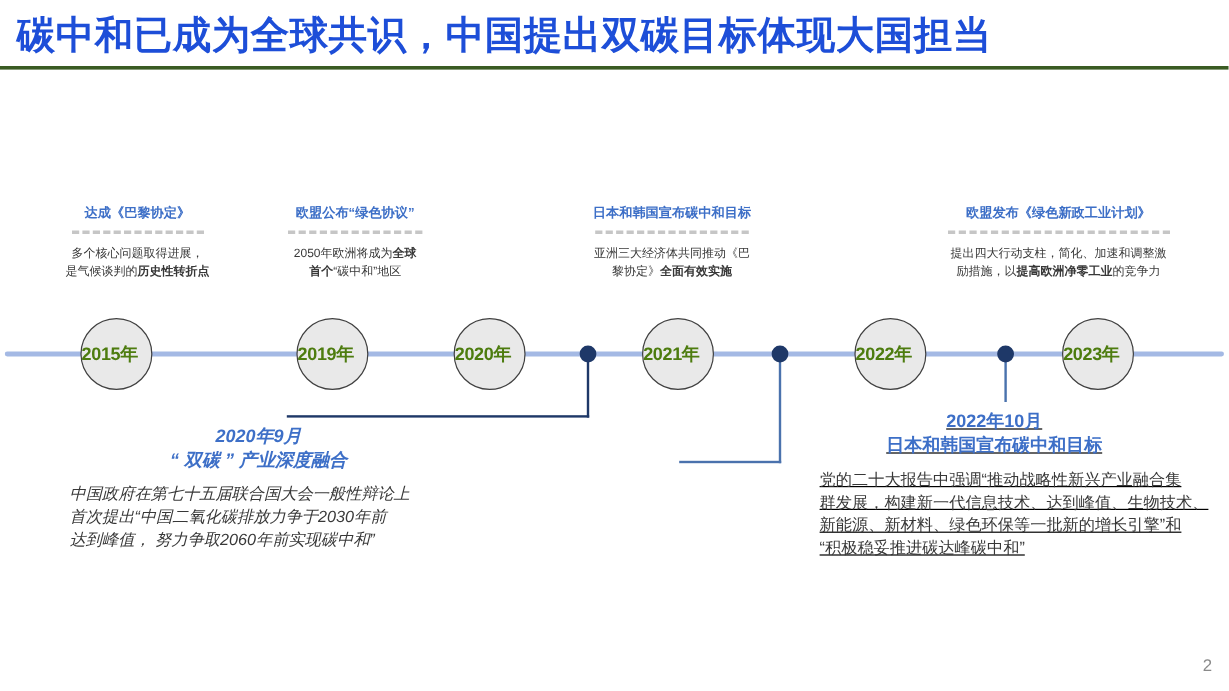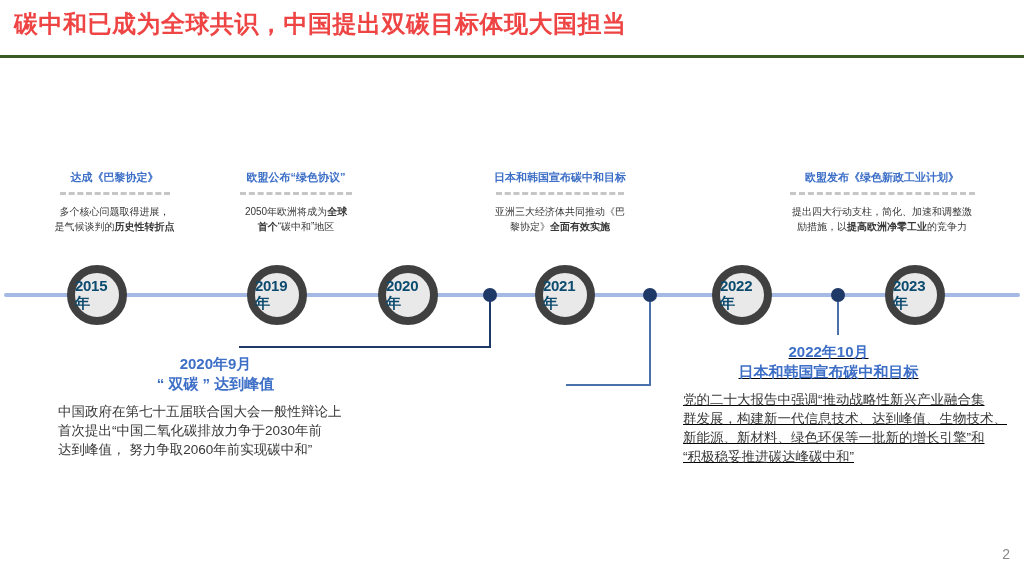--- a/index.html
+++ b/index.html
@@ -2,32 +2,32 @@
 <html><head>
 <meta charset="utf-8">
 <style>
   html,body { margin:0; padding:0; background:#fff; }
   .slide {
     position:relative; width:1024px; height:576px; background:#ffffff;
     font-family:"Liberation Sans","DejaVu Sans",sans-serif; overflow:hidden;
   }
   
   .page-title {
-    position:absolute; left:14px; top:8px; font-size:24px; font-weight:bold;
-    color:#ef4444; letter-spacing:0.5px; white-space:nowrap;
+    position:absolute; left:14px; top:8px; font-size:32px; font-weight:bold;
+    color:#1d4ed8; letter-spacing:0.5px; white-space:nowrap;
   }
   .title-rule { position:absolute; left:0; top:55px; width:1024px; height:3px; background:#3A5B23; }
 
   
   .axis { position:absolute; left:4px; top:293px; width:1016px; height:4px; background:#A4B9E4; border-radius:2px; }
   .node {
     position:absolute; top:265px; width:60px; height:60px; box-sizing:border-box;
-    border-radius:50%; background:#E9E9E9; border:8px solid #404040;
+    border-radius:50%; background:#E9E9E9; border:1px solid #404040;
     display:flex; align-items:center; justify-content:flex-start;
-    font-size:15px; font-weight:bold; color:#0c4a6e; letter-spacing:-0.3px;
+    font-size:15px; font-weight:bold; color:#4d7c0f; letter-spacing:-0.3px;
   }
   .n1{left:67px}.n2{left:247px}.n3{left:378px}.n4{left:535px}.n5{left:712px}.n6{left:885px}
   .dot { position:absolute; top:288px; width:14px; height:14px; border-radius:50%; background:#1E3868; }
   .d1{left:483px}.d2{left:643px}.d3{left:831px}
   .conn { position:absolute; background:#1E3868; }
   .c1v{left:489px; top:295px; width:2px; height:53px;}
   .c1h{left:239px; top:346px; width:252px; height:2px;}
   .c2v{left:649px; top:295px; width:2px; height:91px; background:#4A72AD;}
   .c2h{left:566px; top:384px; width:85px; height:2px; background:#4A72AD;}
   .c3v{left:837px; top:295px; width:2px; height:40px; background:#4A72AD;}
@@ -39,21 +39,21 @@
   .te .tb { font-size:10px; color:#383838; line-height:1.5; white-space:pre-line; }
   .te1{left:17px;  width:195px;} .te1 .dash{width:110px;}
   .te2{left:206px; width:180px;} .te2 .dash{width:112px;}
   .te3{left:450px; width:220px;} .te3 .dash{width:128px;}
   .te4{left:746px; width:272px;} .te4 .dash{width:185px;}
 
   
   .be { position:absolute; }
   .be .bd, .be .bt2 { font-size:15px; font-weight:bold; color:#3D6FC7; text-align:center; line-height:1.32; }
   .be .bb { font-size:13.5px; color:#383838; line-height:1.42; white-space:pre-line; margin-top:8px; text-align:left; }
-  .be1{left:58px;  top:354px; width:315px;}
+  .be1{left:58px;  top:354px; width:315px;font-style:italic;}
   .be2{left:362px; top:379px; width:318px;}
   .be3{left:683px; top:342px; width:335px;text-decoration:underline;}
   .be3 .bd, .be3 .bt2 { padding-right:44px; }
 
   .page-num { position:absolute; right:14px; bottom:14px; font-size:14px; color:#8a8a8a; }
   b { font-weight:bold; }
 </style>
 </head>
 <body>
 
@@ -111,21 +111,21 @@
     </div>
   <div class="node n5">
       <span>2022年</span>
     </div>
   <div class="node n6">
       <span>2023年</span>
     </div>
 
   <div class="be be1">
     <div class="bd">2020年9月</div>
-    <div class="bt2">“ 双碳 ”  达到峰值</div>
+    <div class="bt2">“ 双碳 ”  产业深度融合</div>
     <div class="bb">中国政府在第七十五届联合国大会一般性辩论上
 首次提出“中国二氧化碳排放力争于2030年前
 达到峰值， 努力争取2060年前实现碳中和”</div>
   </div>
   <div class="be be3">
     <div class="bd">2022年10月</div>
     <div class="bt2">日本和韩国宣布碳中和目标</div>
     <div class="bb">党的二十大报告中强调“推动战略性新兴产业融合集
 群发展，构建新一代信息技术、达到峰值、生物技术、
 新能源、新材料、绿色环保等一批新的增长引擎”和

